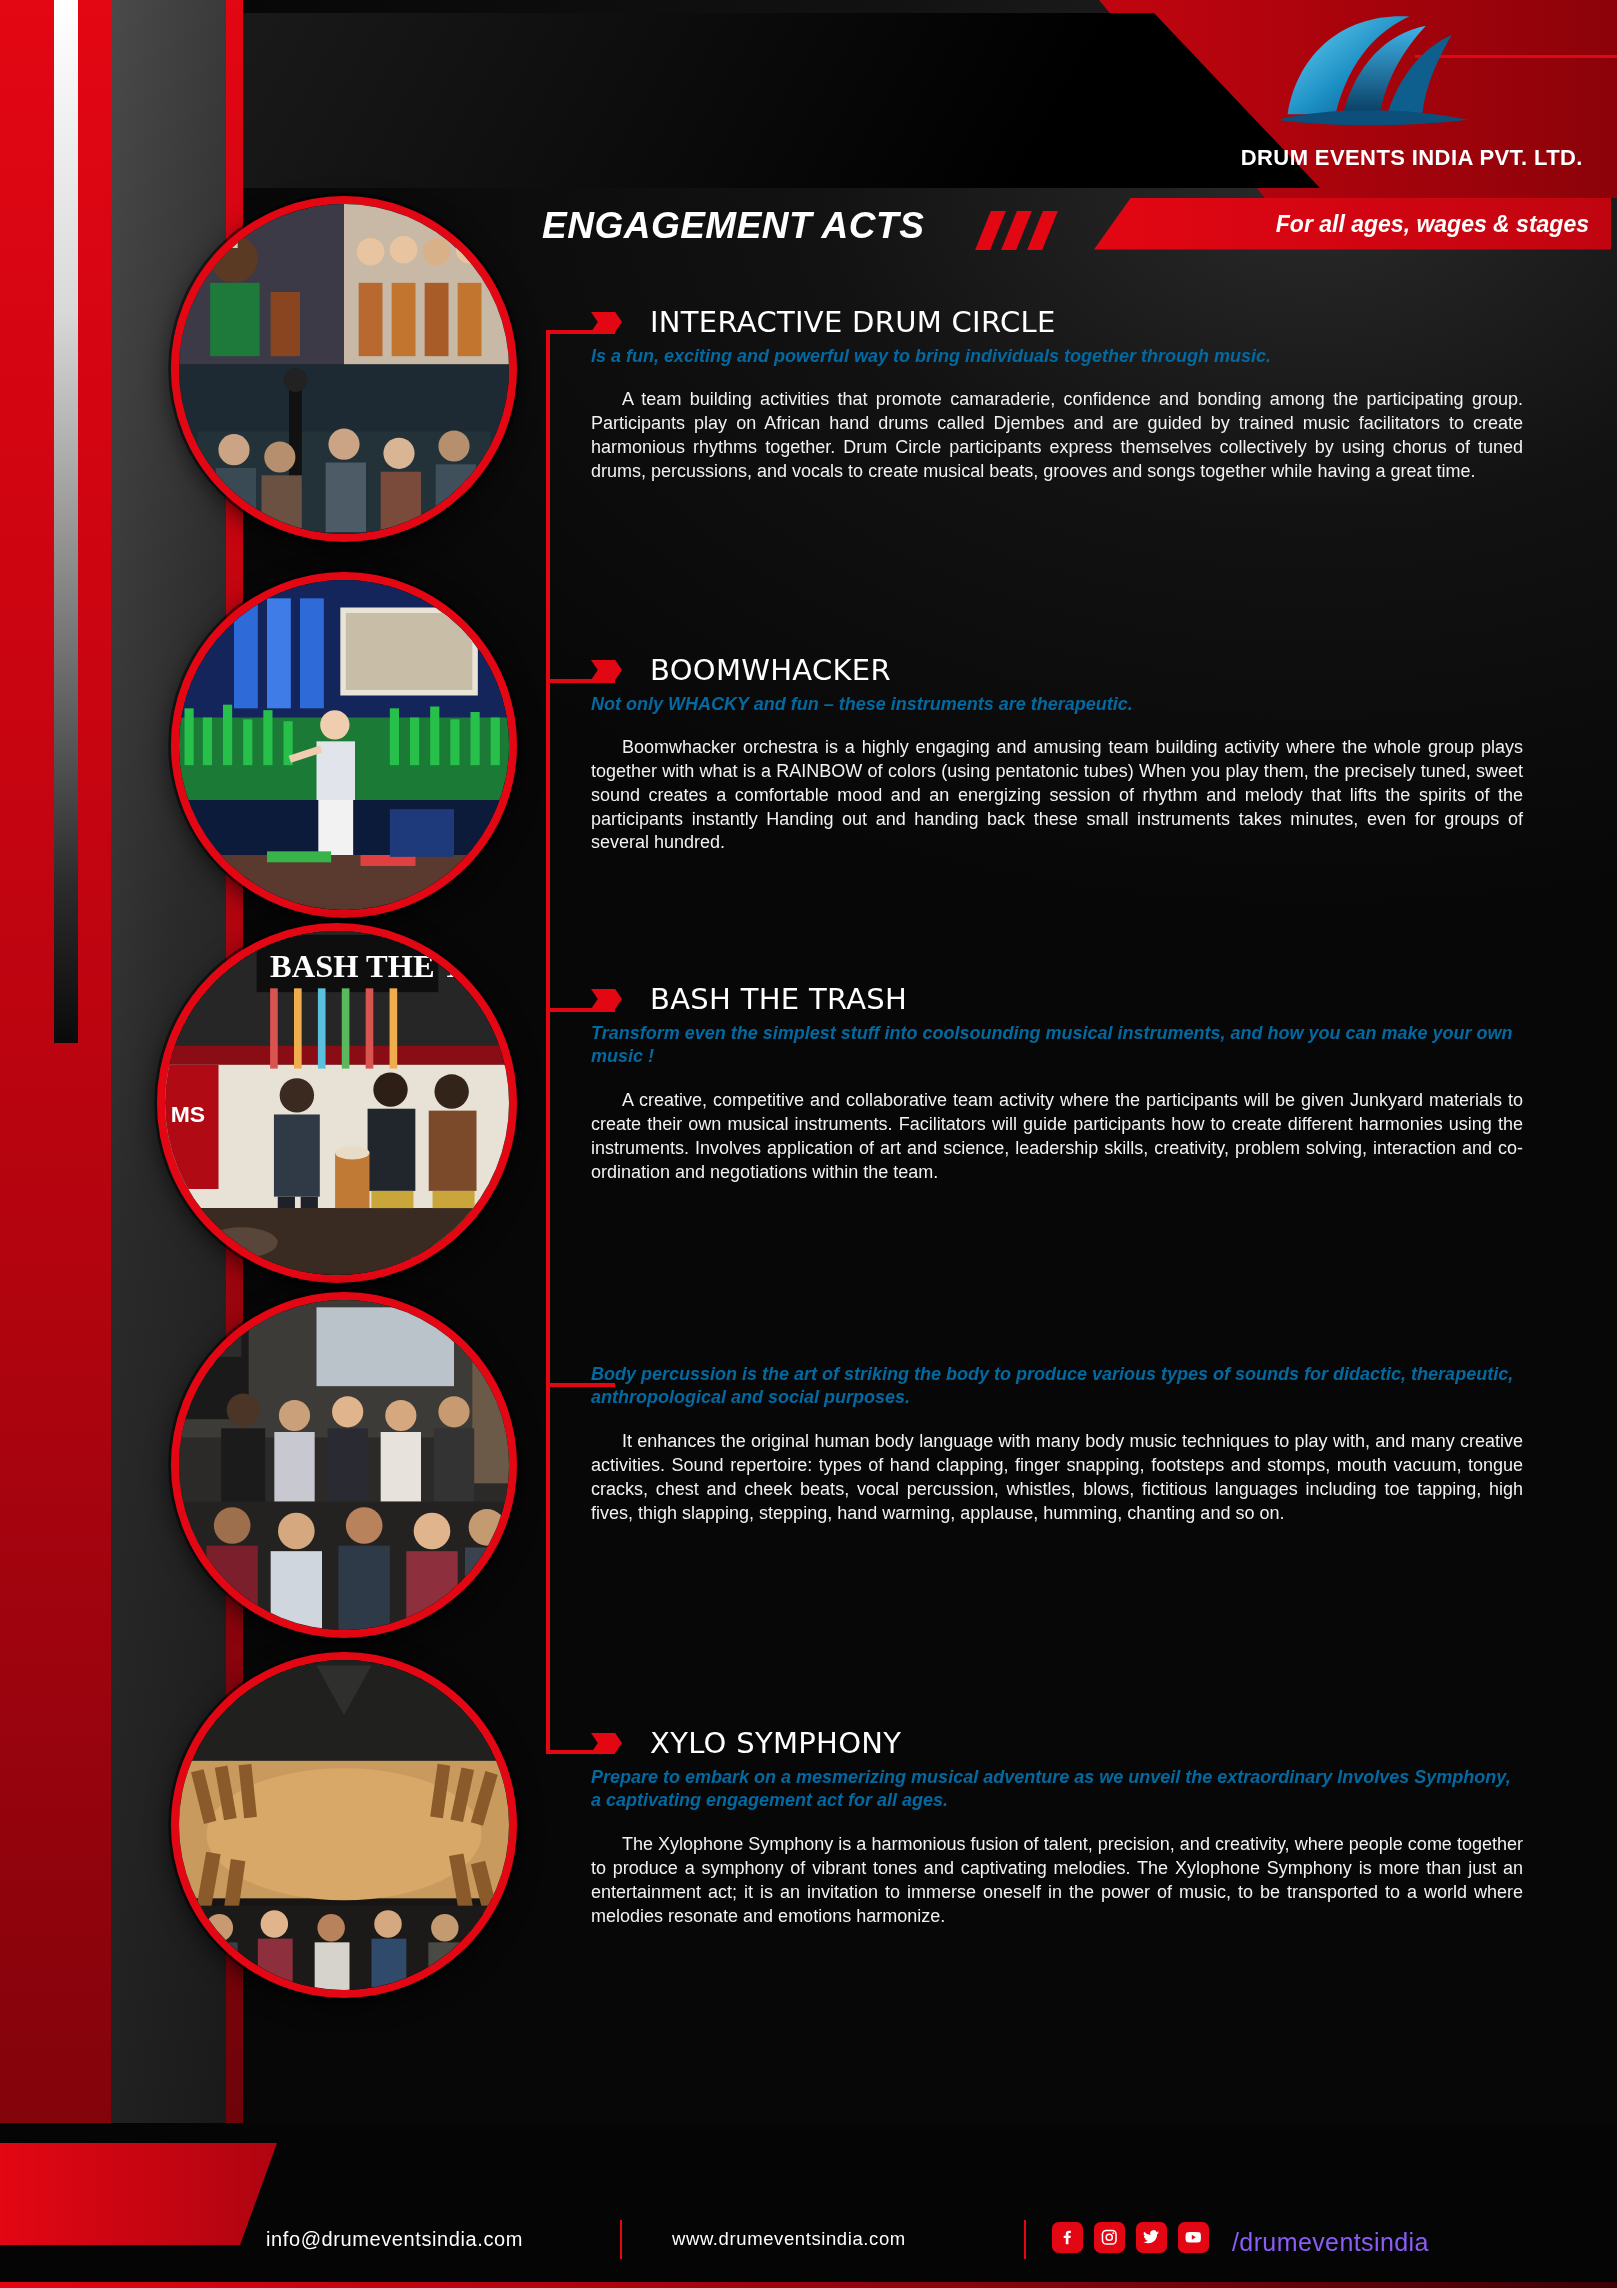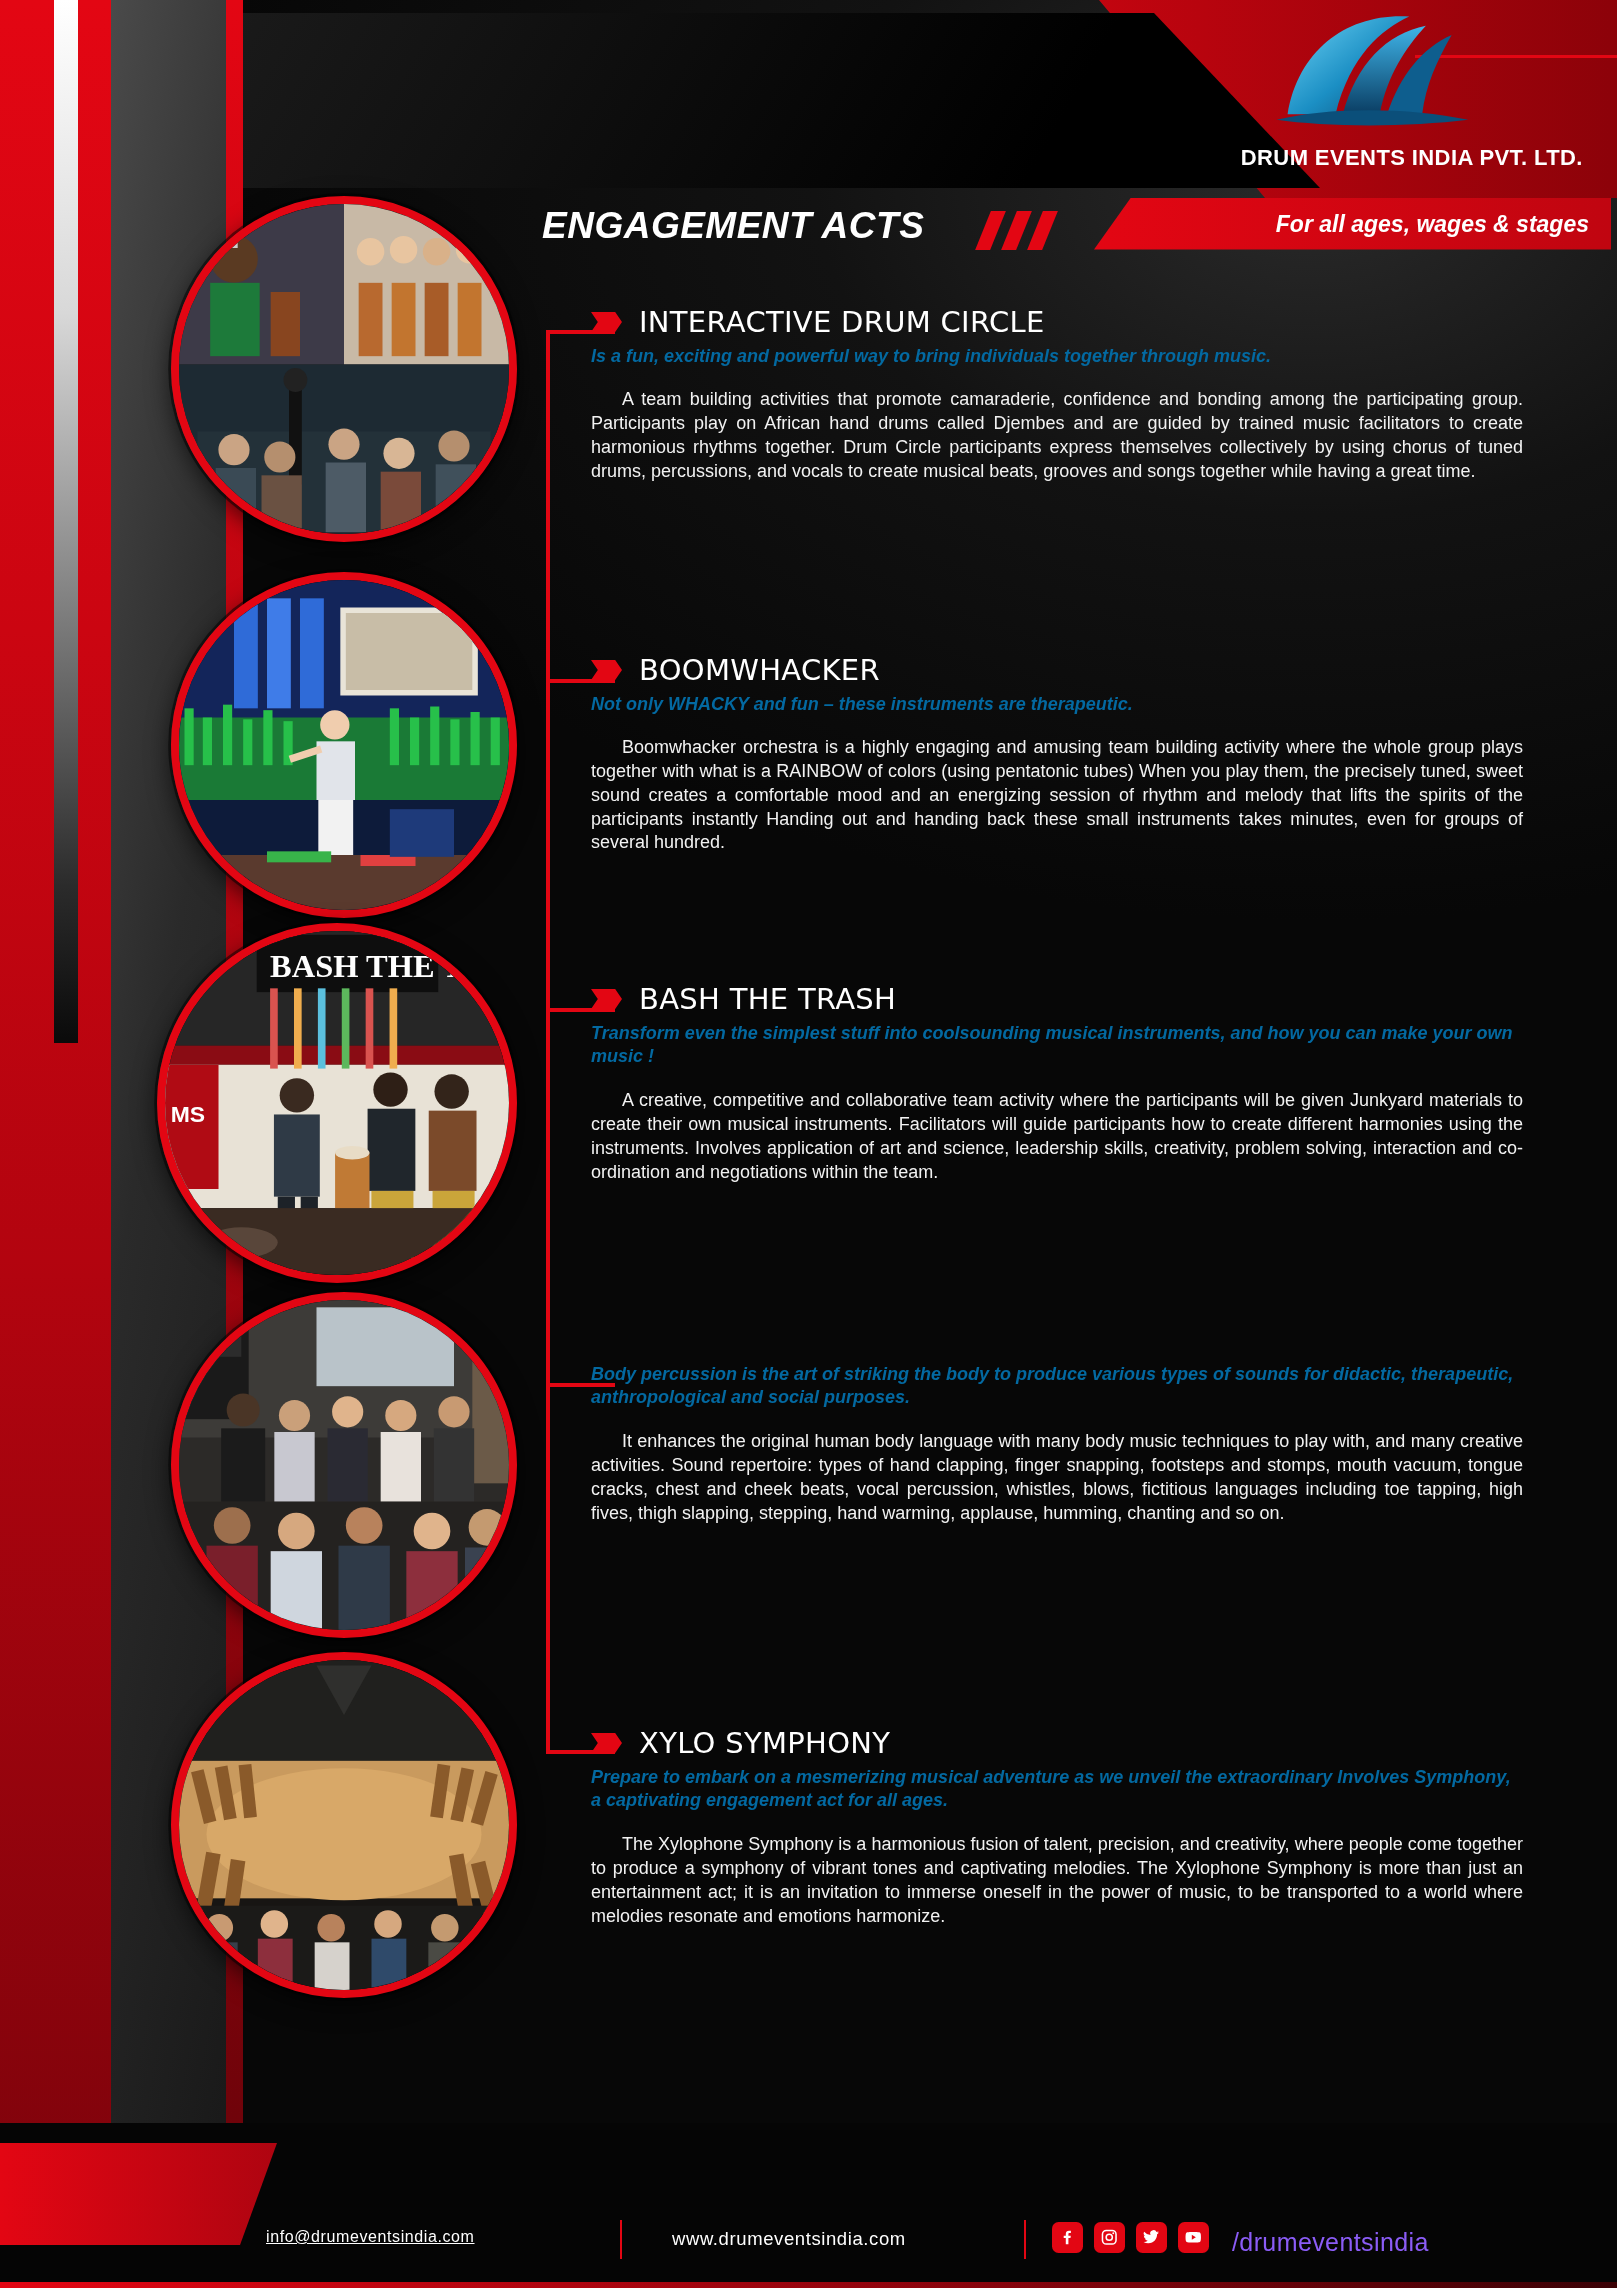--- a/index.html
+++ b/index.html
@@ -135,21 +135,21 @@
 
   
   .connector {
     position: absolute;
     background: #e30613;
   }
 
   
   .section { position: absolute; width: 932px; left: 591px; }
   .sec-head {
-    display: flex; align-items: center; gap: 17px;
+    display: flex; align-items: center; gap: 28px;
     margin-bottom: 3.7px;
   }
   .sec-arrow {
     width: 31px; height: 20px; flex: none;
     background: #e30613;
     clip-path: polygon(0 0, 78% 0, 100% 50%, 78% 100%, 0 100%, 22% 50%);
   }
   .sec-title {
     font-size: 29px; font-weight: 400; letter-spacing: 0.3px; color: #fff;
     font-family: "DejaVu Sans", sans-serif;
@@ -163,21 +163,21 @@
     text-align: justify; text-indent: 31px; margin-top: 20px;
   }
 
   
   .footer {
     position: absolute; left: 0; bottom: 0; width: 1618px; height: 89px;
     display: flex; align-items: center;
   }
   .footer-email {
     position: absolute; left: 266px; top: 28px;
-    font-size: 16px; letter-spacing: 0.6px; color: #fff; text-decoration: underline;
+    font-size: 20px; letter-spacing: 0.6px; color: #fff;
   }
   .footer-div {
     position: absolute; top: 20px; width: 1.8px; height: 39px; background: #e30613;
   }
   .footer-web {
     position: absolute; left: 672px; top: 28px;
     font-size: 18.5px; letter-spacing: 0.6px; color: #fff;
   }
   .social {
     position: absolute; left: 1052px; top: 22px; display: flex; gap: 11px; align-items: center;

